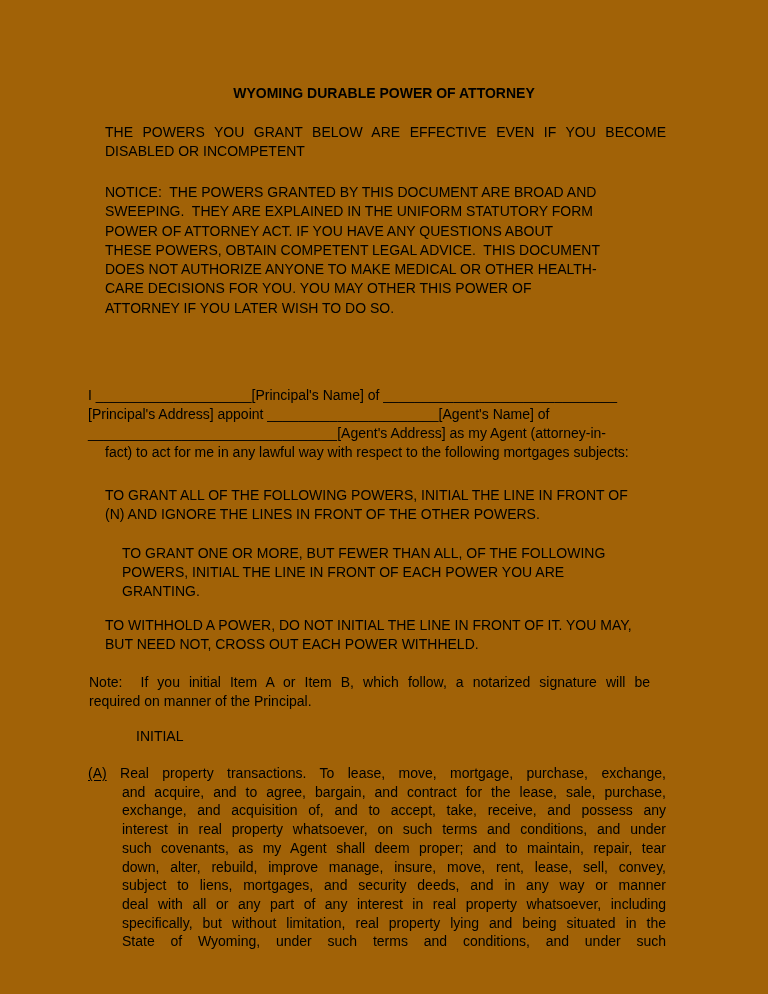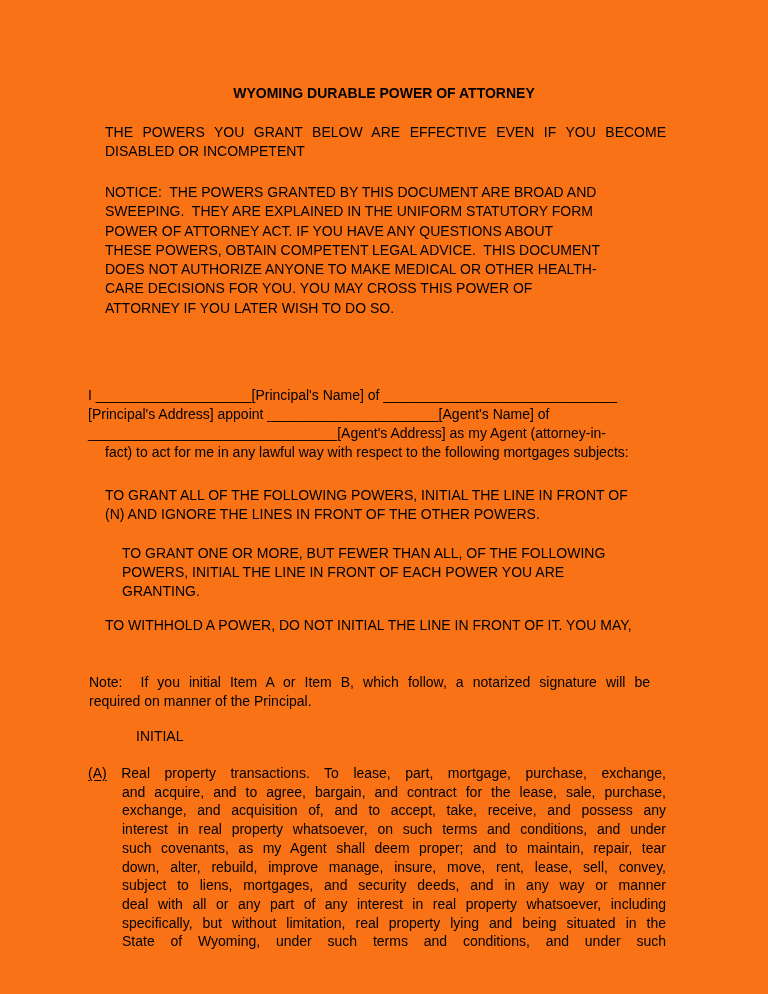--- a/index.html
+++ b/index.html
@@ -1,21 +1,21 @@
 <!DOCTYPE html>
 <html><head>
 <meta charset="utf-8">
 <style>
   * { margin: 0; padding: 0; box-sizing: border-box; }
   html, body { background: #ffffff; }
   .page {
     position: relative;
     width: 768px;
     height: 994px;
-    background: #f97316;
+    background: #a16207;
     overflow: hidden;
     font-family: "Liberation Sans", "DejaVu Sans", sans-serif;
     font-size: 14px;
     line-height: 19px;
     color: #000000;
   }
   .block { position: absolute; }
   .line { white-space: pre-wrap; }
   .j { text-align: justify; text-align-last: justify; }
   .title {
@@ -46,21 +46,21 @@
     <div class="line j">THE POWERS YOU GRANT BELOW ARE EFFECTIVE EVEN IF YOU BECOME</div>
     <div class="line">DISABLED OR INCOMPETENT</div>
   </div>
 
   <div class="block notice">
     <div class="line">NOTICE:  THE POWERS GRANTED BY THIS DOCUMENT ARE BROAD AND</div>
     <div class="line">SWEEPING.  THEY ARE EXPLAINED IN THE UNIFORM STATUTORY FORM</div>
     <div class="line">POWER OF ATTORNEY ACT. IF YOU HAVE ANY QUESTIONS ABOUT</div>
     <div class="line">THESE POWERS, OBTAIN COMPETENT LEGAL ADVICE.  THIS DOCUMENT</div>
     <div class="line">DOES NOT AUTHORIZE ANYONE TO MAKE MEDICAL OR OTHER HEALTH-</div>
-    <div class="line">CARE DECISIONS FOR YOU. YOU MAY CROSS THIS POWER OF</div>
+    <div class="line">CARE DECISIONS FOR YOU. YOU MAY OTHER THIS POWER OF</div>
     <div class="line">ATTORNEY IF YOU LATER WISH TO DO SO.</div>
   </div>
 
   <div class="block fillin">
     <div class="line">I ____________________[Principal's Name] of ______________________________</div>
     <div class="line">[Principal's Address] appoint ______________________[Agent's Name] of</div>
     <div class="line">________________________________[Agent's Address] as my Agent (attorney-in-</div>
     <div class="line indent">fact) to act for me in any lawful way with respect to the following mortgages subjects:</div>
   </div>
 
@@ -70,31 +70,32 @@
   </div>
 
   <div class="block grantsome">
     <div class="line">TO GRANT ONE OR MORE, BUT FEWER THAN ALL, OF THE FOLLOWING</div>
     <div class="line">POWERS, INITIAL THE LINE IN FRONT OF EACH POWER YOU ARE</div>
     <div class="line">GRANTING.</div>
   </div>
 
   <div class="block withhold">
     <div class="line">TO WITHHOLD A POWER, DO NOT INITIAL THE LINE IN FRONT OF IT. YOU MAY,</div>
+    <div class="line">BUT NEED NOT, CROSS OUT EACH POWER WITHHELD.</div>
   </div>
 
   <div class="block note">
     <div class="line j">Note:  If you initial Item A or Item B, which follow, a notarized signature will be</div>
     <div class="line">required on manner of the Principal.</div>
   </div>
 
   <div class="block initial">INITIAL</div>
 
   <div class="block itema">
-    <div class="line j"><span class="u">(A)</span><span> Real property transactions. To lease, part, mortgage, purchase, exchange,</span></div>
+    <div class="line j"><span class="u">(A)</span><span> Real property transactions. To lease, move, mortgage, purchase, exchange,</span></div>
     <div class="line j">and acquire, and to agree, bargain, and contract for the lease, sale, purchase,</div>
     <div class="line j">exchange, and acquisition of, and to accept, take, receive, and possess any</div>
     <div class="line j">interest in real property whatsoever, on such terms and conditions, and under</div>
     <div class="line j">such covenants, as my Agent shall deem proper; and to maintain, repair, tear</div>
     <div class="line j">down, alter, rebuild, improve manage, insure, move, rent, lease, sell, convey,</div>
     <div class="line j">subject to liens, mortgages, and security deeds, and in any way or manner</div>
     <div class="line j">deal with all or any part of any interest in real property whatsoever, including</div>
     <div class="line j">specifically, but without limitation, real property lying and being situated in the</div>
     <div class="line j">State of Wyoming, under such terms and conditions, and under such</div>
   </div>

